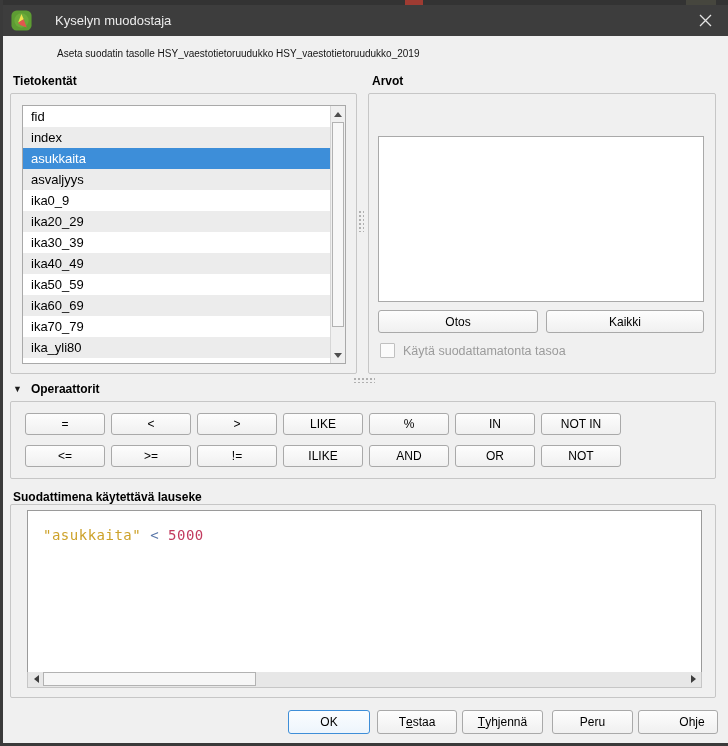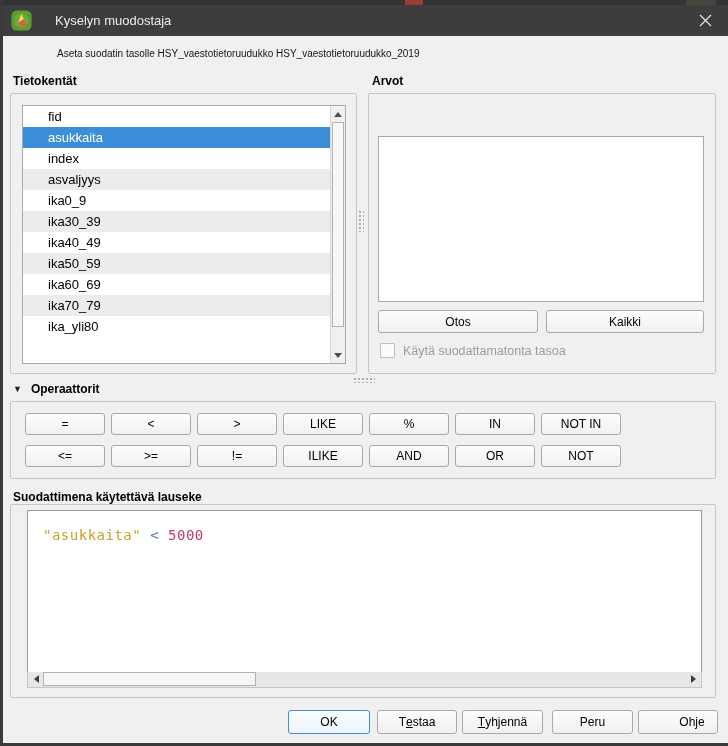--- a/index.html
+++ b/index.html
@@ -41,21 +41,21 @@
   .label-fields{left:13px;top:74px;}
   .label-values{left:372px;top:74px;}
 
   .groupbox{border:1px solid #c6c6c6;border-radius:2px;}
   .group-fields{left:10px;top:93px;width:347px;height:281px;}
   .group-values{left:368px;top:93px;width:348px;height:281px;}
 
   
   .fieldlist{left:22px;top:105px;width:324px;height:259px;background:#fff;border:1px solid #a9a9a9;overflow:hidden;}
   .fieldrows{position:absolute;left:0;top:0;right:15px;bottom:0;overflow:hidden;}
-  .fieldrow{height:21px;line-height:21px;padding-left:25px;font-size:13px;background:#fff;white-space:nowrap;}
+  .fieldrow{height:21px;line-height:21px;padding-left:8px;font-size:13px;background:#fff;white-space:nowrap;}
   .fieldrow:nth-child(even){background:#ececec;}
   .fieldrow.sel{background:var(--selection) !important;color:#fff;}
 
   
   .vscroll{position:absolute;top:0;right:0;width:15px;height:100%;background:#f0f0f0;border-left:1px solid #d6d6d6;}
   .sb-btn{position:absolute;left:0;width:14px;height:16px;display:flex;align-items:center;justify-content:center;}
   .sb-up{top:0;}
   .sb-down{bottom:0;}
   .vthumb{position:absolute;left:1px;right:1px;top:16px;height:205px;background:#f7f7f7;border:1px solid #b2b2b2;}
   .tri-up{width:0;height:0;border-left:4px solid transparent;border-right:4px solid transparent;border-bottom:5px solid #4f4f4f;}
@@ -137,24 +137,25 @@
   </div>
 </div>
 
 <div class="abs subtitle">Aseta suodatin tasolle HSY_vaestotietoruudukko HSY_vaestotietoruudukko_2019</div>
 
 <div class="abs panel-label label-fields">Tietokentät</div>
 <div class="abs groupbox group-fields"></div>
 <div class="abs fieldlist">
   <div class="fieldrows">
     <div class="fieldrow">fid</div>
+    <div class="fieldrow">index</div>
     <div class="fieldrow sel">asukkaita</div>
-    <div class="fieldrow">index</div>
     <div class="fieldrow">asvaljyys</div>
     <div class="fieldrow">ika0_9</div>
+    <div class="fieldrow">ika20_29</div>
     <div class="fieldrow">ika30_39</div>
     <div class="fieldrow">ika40_49</div>
     <div class="fieldrow">ika50_59</div>
     <div class="fieldrow">ika60_69</div>
     <div class="fieldrow">ika70_79</div>
     <div class="fieldrow">ika_yli80</div>
   </div>
   <div class="vscroll">
     <div class="sb-btn sb-up">
         <span class="tri-up"></span>

